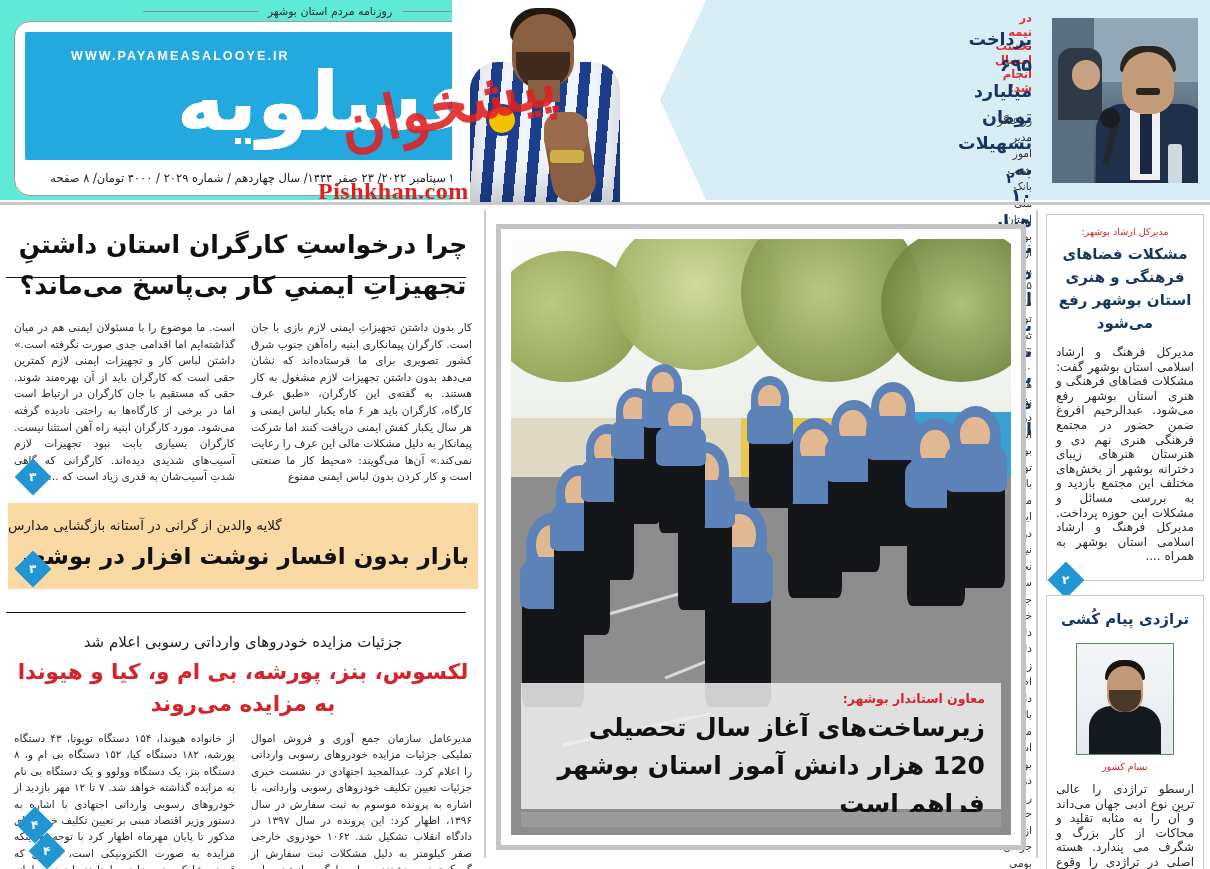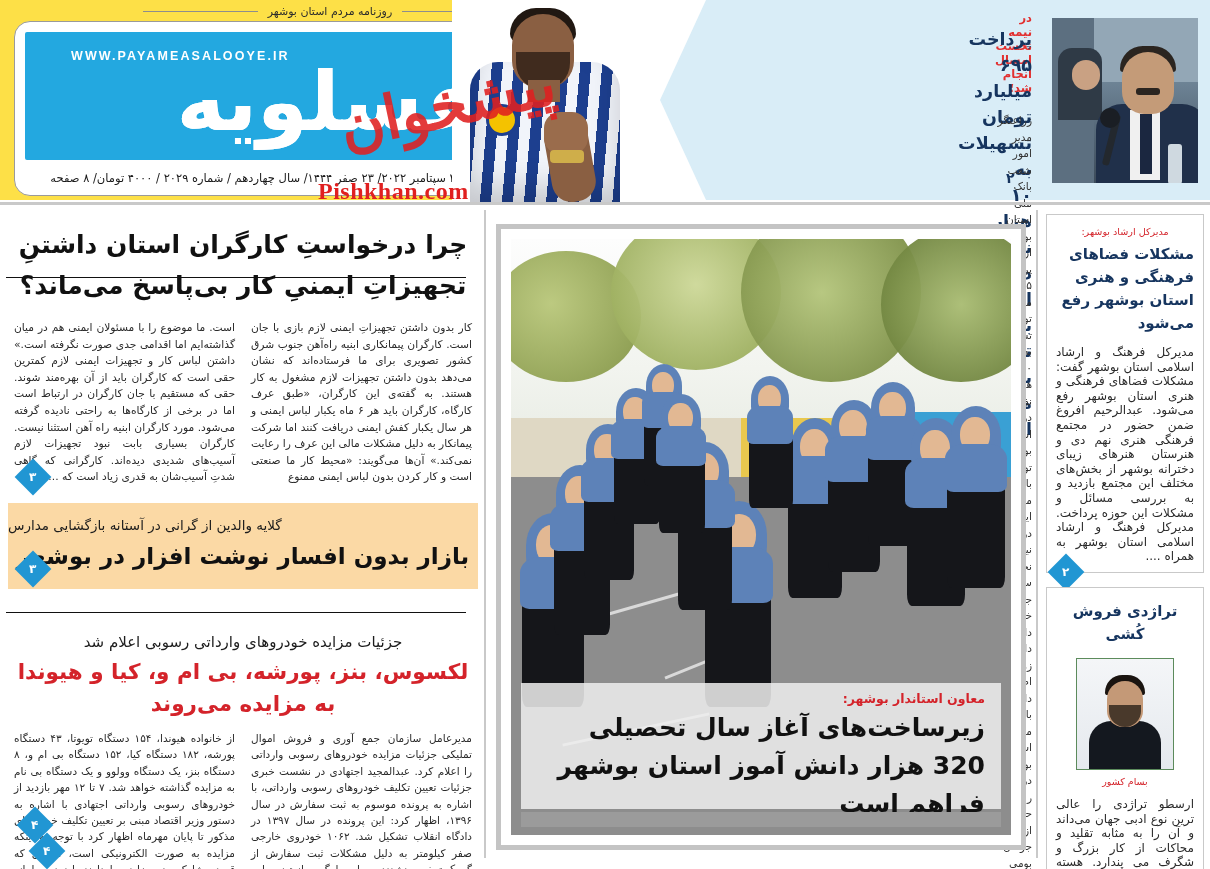--- a/index.html
+++ b/index.html
@@ -7,21 +7,21 @@
   body{
     width:1210px;height:869px;overflow:hidden;
     background:#ffffff;
     font-family:"DejaVu Sans","Liberation Sans",sans-serif;
     color:#1a1a1a;
     direction:rtl;
   }
   .page{position:relative;width:1210px;height:869px;background:#fff;}
 
   
-  .masthead{position:absolute;left:0;top:0;width:660px;height:200px;background:#fde047;}
+  .masthead{position:absolute;left:0;top:0;width:660px;height:200px;background:#5eead4;}
   .tagline-row{position:relative;height:22px;display:flex;align-items:center;justify-content:center;}
   .tagline-row .rule{flex:0 0 115px;height:1px;background:#8d8d8d;margin:0 10px;}
   .tagline{font-size:11px;letter-spacing:1.2px;color:#2b2b2b;white-space:nowrap;}
 
   .mast-frame{
     position:absolute;left:14px;top:21px;width:632px;height:175px;
     border:1.5px solid #9a9a9a;border-radius:16px;background:#fff;box-sizing:border-box;
   }
   .mast-blue{
     position:absolute;left:10px;top:10px;width:608px;height:128px;
@@ -238,25 +238,25 @@
     position:absolute;right:16px;left:16px;top:26px;text-align:right;
     font-size:25px;font-weight:bold;color:#111;line-height:38px;
   }
   .cap-strip{position:absolute;left:10px;right:10px;bottom:8px;height:15px;background:#9b9b9b;}
   .dm-d{position:absolute;left:34px;top:838px;}
 
   
   .right-col{position:absolute;left:1046px;top:214px;width:158px;height:648px;}
   .sb-box{
     position:relative;border:1px solid #c9c9c9;background:#fff;box-sizing:border-box;
-    padding:10px 9px 8px;
+    padding:10px 9px 16px;
   }
   .sb-kicker{color:#d4232a;font-size:9.6px;text-align:center;line-height:14px;}
   .sb-head{
-    font-size:15px;font-weight:bold;color:#16355f;
+    font-size:15px;font-weight:bold;color:#16355f;text-align:center;
     line-height:23px;padding-top:4px;
   }
   .sb-body{
     font-size:12px;line-height:14.6px;text-align:justify;color:#2b2b2b;padding-top:10px;
   }
   .sb-head2{
     font-size:15px;font-weight:bold;color:#16355f;text-align:center;line-height:23px;padding-top:2px;
   }
   .sb-photo{
     width:96px;height:110px;margin:12px auto 0;border:1px solid #5c8b5c;
@@ -474,21 +474,21 @@
         </div>
         <div class="girl" style="left:48%;top:23%;">
           <div class="g-body" style="left:-2px;top:32px;width:44px;height:100px;"></div>
           <div class="g-hij" style="left:0;top:0;width:38px;height:46px;"></div>
           <div class="g-face" style="left:7px;top:9px;width:23px;height:29px;"></div>
           <div class="g-hij" style="left:-4px;top:30px;width:46px;height:38px;border-radius:30% 30% 14% 14%;"></div>
         </div>
 
         <div class="caption-band">
           <div class="cap-kicker">معاون استاندار بوشهر:</div>
-          <div class="cap-head">زیرساخت‌های آغاز سال تحصیلی 320 هزار دانش آموز استان بوشهر فراهم است</div>
+          <div class="cap-head">زیرساخت‌های آغاز سال تحصیلی 120 هزار دانش آموز استان بوشهر فراهم است</div>
         </div>
         <div class="cap-strip"></div>
       </div>
     </div>
   </div>
   <div class="diamond dm-d">
     <span>۴</span>
   </div>
 
   <div class="right-col">
@@ -497,21 +497,21 @@
       <div class="sb-head">مشکلات فضاهای فرهنگی و هنری استان بوشهر رفع می‌شود</div>
       <div class="sb-body">مدیرکل فرهنگ و ارشاد اسلامی استان بوشهر گفت: مشکلات فضاهای فرهنگی و هنری استان بوشهر رفع می‌شود. عبدالرحیم افروغ ضمن حضور در مجتمع فرهنگی هنری نهم دی و هنرستان هنرهای زیبای دخترانه بوشهر از بخش‌های مختلف این مجتمع بازدید و به بررسی مسائل و مشکلات این حوزه پرداخت. مدیرکل فرهنگ و ارشاد اسلامی استان بوشهر به همراه ....</div>
       <div class="diamond dm-e">
         <span>۲</span>
       </div>
     </div>
 
     <div class="sb-gap"></div>
 
     <div class="sb-box">
-      <div class="sb-head2">تراژدی فروش کُشی</div>
+      <div class="sb-head2">تراژدی پیام کُشی</div>
       <div class="sb-photo">
         <div class="sp-bg"></div>
         <div class="sp-body"></div>
         <div class="sp-hair"></div>
         <div class="sp-head"></div>
         <div class="sp-beard"></div>
       </div>
       <div class="sb-caption">بسام کشور</div>
       <div class="sb-body">ارسطو تراژدی را عالی ترین نوع ادبی جهان می‌داند و آن را به مثابه تقلید و محاکات از کار بزرگ و شگرف می پندارد. هسته اصلی در تراژدی را وقوع یک فاجعه شکل می دهد؛ فاجعه ای که مرگ محنت بار قهرمان داستان را به همراه ....</div>
 

